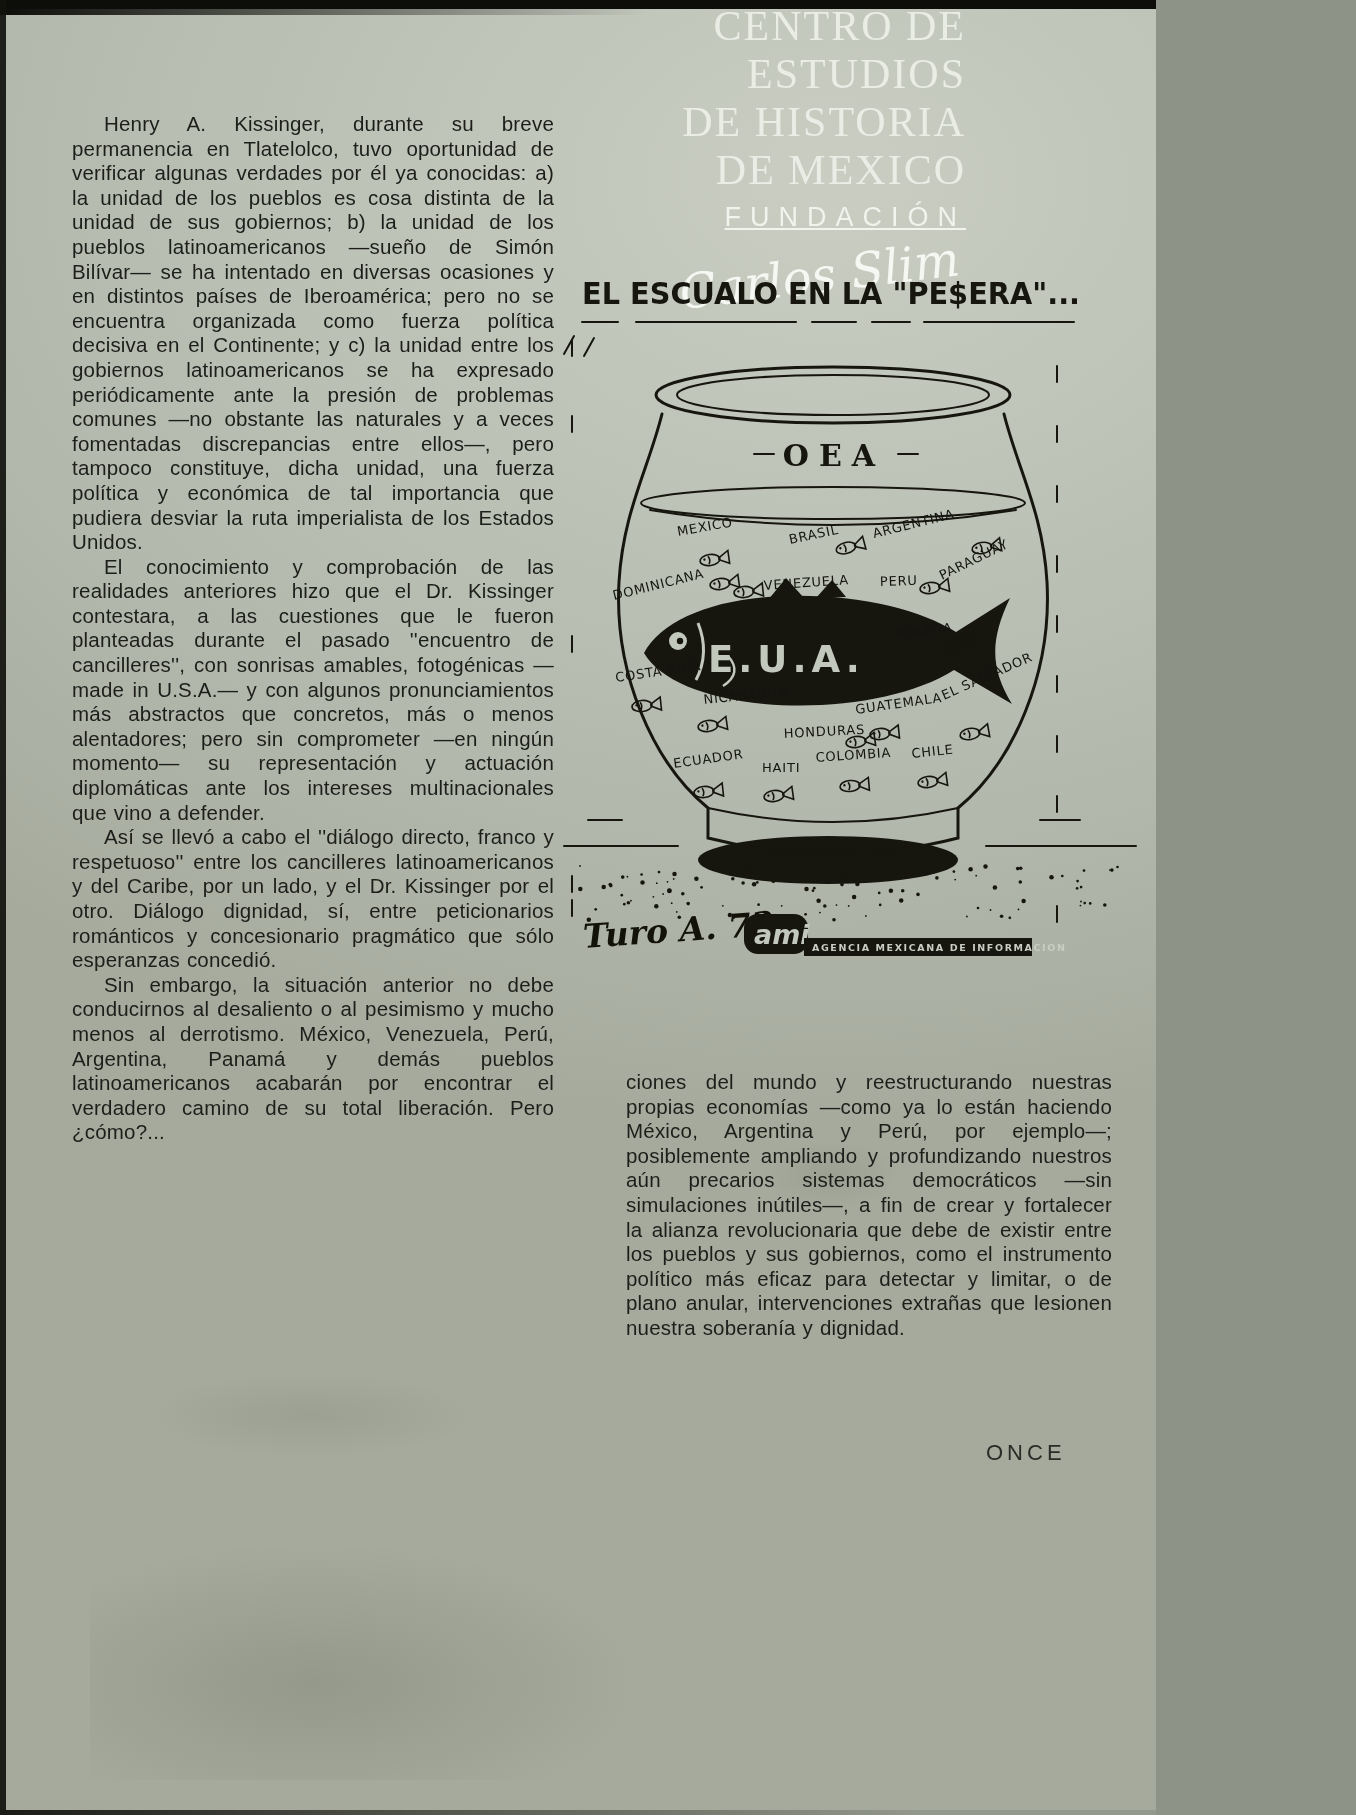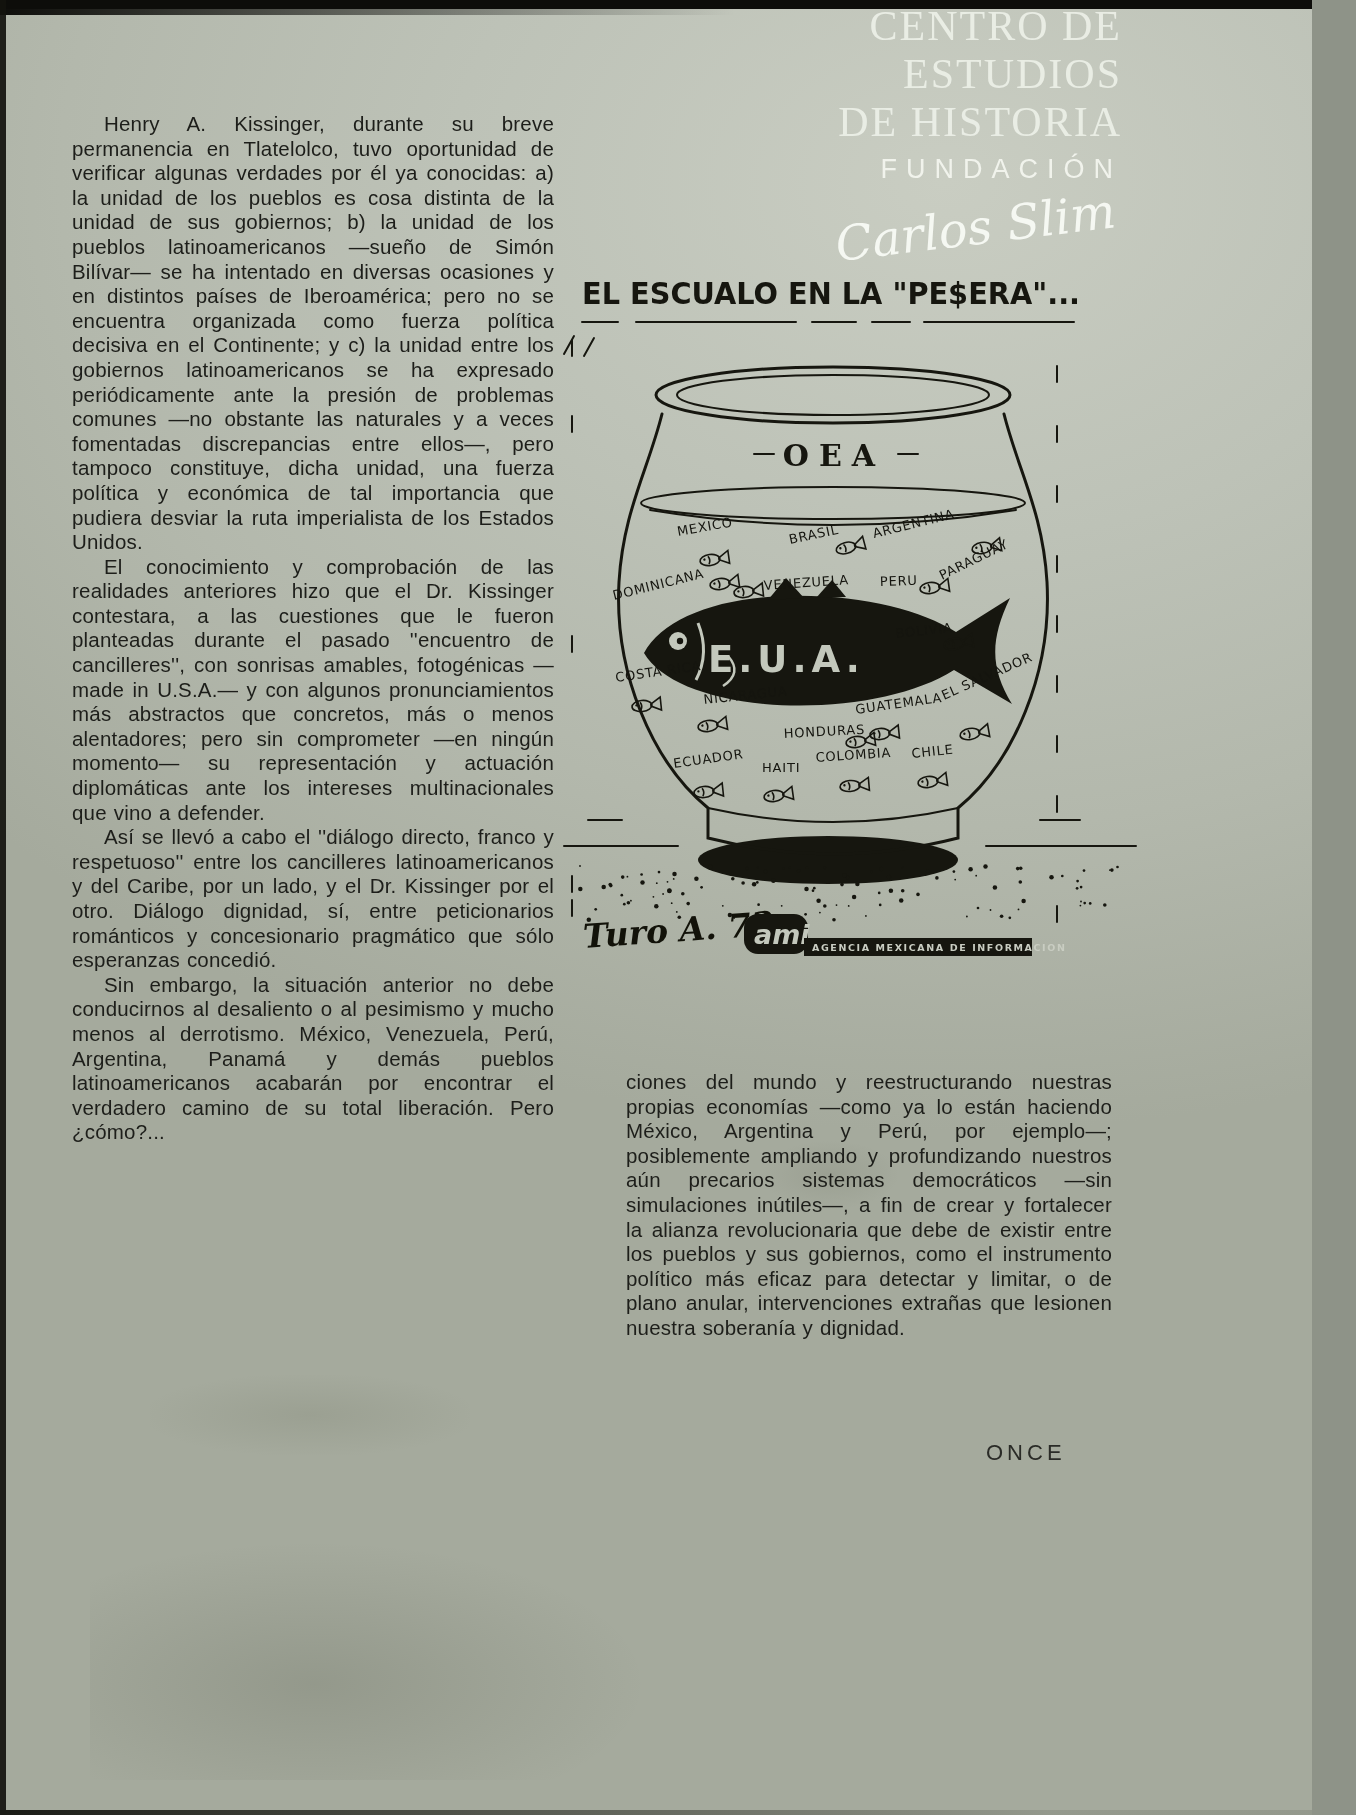--- a/index.html
+++ b/index.html
@@ -1,34 +1,34 @@
 <!DOCTYPE html>
 <html><head>
 <meta charset="utf-8">
 <style>
   html,body{margin:0;padding:0;background:#8e9388;}
   .page{
-    position:relative;width:1312px;height:1815px;overflow:hidden;
+    position:relative;width:1156px;height:1815px;overflow:hidden;
     background:
       radial-gradient(ellipse 1300px 950px at 72% 10%, #c9cdc2 0%, #bdc2b7 38%, #b3b8ac 68%, #a5aa9d 100%);
     font-family:"Liberation Sans",sans-serif;color:#1d1e1a;
   }
   
   .edge-top{position:absolute;top:0;left:0;width:100%;height:9px;background:#0d0d0a;}
   .edge-top2{position:absolute;top:9px;left:0;width:56%;height:6px;background:linear-gradient(90deg,#0d0d0a 0%,rgba(13,13,10,0) 100%);}
   .edge-left{position:absolute;top:0;left:0;width:6px;height:100%;background:#12120e;opacity:.92;}
   .edge-bottom{position:absolute;bottom:0;left:0;width:100%;height:5px;background:linear-gradient(90deg,#1a1b16 0%,rgba(26,27,22,.12) 80%);}
   .stain1{position:absolute;left:90px;top:1540px;width:560px;height:240px;background:radial-gradient(ellipse at 40% 60%,rgba(58,63,48,.16),rgba(58,63,48,0) 70%);}
   .stain2{position:absolute;left:150px;top:1375px;width:320px;height:80px;background:radial-gradient(ellipse,rgba(95,100,80,.14),rgba(95,100,80,0) 75%);}
   .stain3{position:absolute;left:760px;top:1140px;width:140px;height:70px;background:radial-gradient(ellipse,rgba(80,84,66,.12),rgba(80,84,66,0) 70%);}
 
   
   .watermark{position:absolute;top:2px;right:190px;text-align:right;}
   .wm-line{font-family:"Liberation Serif",serif;font-size:42px;line-height:48px;letter-spacing:2px;color:rgba(238,241,233,.88);}
-  .wm-foundation{font-family:"Liberation Sans",sans-serif;font-size:27px;letter-spacing:9px;margin-top:8px;color:rgba(244,246,240,.92);}
+  .wm-foundation{font-family:"Liberation Sans",sans-serif;font-size:27px;letter-spacing:9px;margin-top:8px;color:rgba(244,246,240,.92);text-decoration:underline;}
   .wm-signature{font-family:"DejaVu Serif",serif;font-style:italic;font-size:48px;margin-top:4px;margin-right:6px;color:rgba(248,250,244,.95);transform:rotate(-7deg);transform-origin:80% 50%;}
 
   
   .col{position:absolute;font-size:20.5px;line-height:24.6px;text-align:justify;letter-spacing:.2px;word-spacing:1px;color:#1d1e1a;}
   .col p{margin:0;text-indent:32px;}
   .col-left{left:72px;top:112px;width:482px;}
   .col-right{left:578px;top:1070px;width:534px;}
   .col-right p{text-indent:0;margin-left:48px;}
   .page-number{position:absolute;left:986px;top:1440px;font-size:22px;letter-spacing:4px;color:#2a2b27;}
 
@@ -57,20 +57,21 @@
   <div class="edge-left"></div>
   <div class="edge-bottom"></div>
   <div class="stain1"></div>
   <div class="stain2"></div>
   <div class="stain3"></div>
 
   <div class="watermark">
     <div class="wm-line">CENTRO DE</div>
     <div class="wm-line">ESTUDIOS</div>
     <div class="wm-line">DE HISTORIA</div>
+    <div class="wm-line">DE MEXICO</div>
     <div class="wm-foundation">FUNDACIÓN</div>
     <div class="wm-signature">Carlos Slim</div>
   </div>
 
   <div class="col col-left">
     <p>Henry A. Kissinger, durante su breve permanencia en Tlatelolco, tuvo oportunidad de verificar algunas verdades por él ya conocidas: a) la unidad de los pueblos es cosa distinta de la unidad de sus gobiernos; b) la unidad de los pueblos latinoamericanos —sueño de Simón Bilívar— se ha intentado en diversas ocasiones y en distintos países de Iberoamérica; pero no se encuentra organizada como fuerza política decisiva en el Continente; y c) la unidad entre los gobiernos latinoamericanos se ha expresado periódicamente ante la presión de problemas comunes —no obstante las naturales y a veces fomentadas discrepancias entre ellos—, pero tampoco constituye, dicha unidad, una fuerza política y económica de tal importancia que pudiera desviar la ruta imperialista de los Estados Unidos.</p>
     <p>El conocimiento y comprobación de las realidades anteriores hizo que el Dr. Kissinger contestara, a las cuestiones que le fueron planteadas durante el pasado ''encuentro de cancilleres'', con sonrisas amables, fotogénicas —made in U.S.A.— y con algunos pronunciamientos más abstractos que concretos, más o menos alentadores; pero sin comprometer —en ningún momento— su representación y actuación diplomáticas ante los intereses multinacionales que vino a defender.</p>
     <p>Así se llevó a cabo el ''diálogo directo, franco y respetuoso'' entre los cancilleres latinoamericanos y del Caribe, por un lado, y el Dr. Kissinger por el otro. Diálogo dignidad, sí, entre peticionarios románticos y concesionario pragmático que sólo esperanzas concedió.</p>
     <p>Sin embargo, la situación anterior no debe conducirnos al desaliento o al pesimismo y mucho menos al derrotismo. México, Venezuela, Perú, Argentina, Panamá y demás pueblos latinoamericanos acabarán por encontrar el verdadero camino de su total liberación. Pero ¿cómo?...</p>
   </div>

